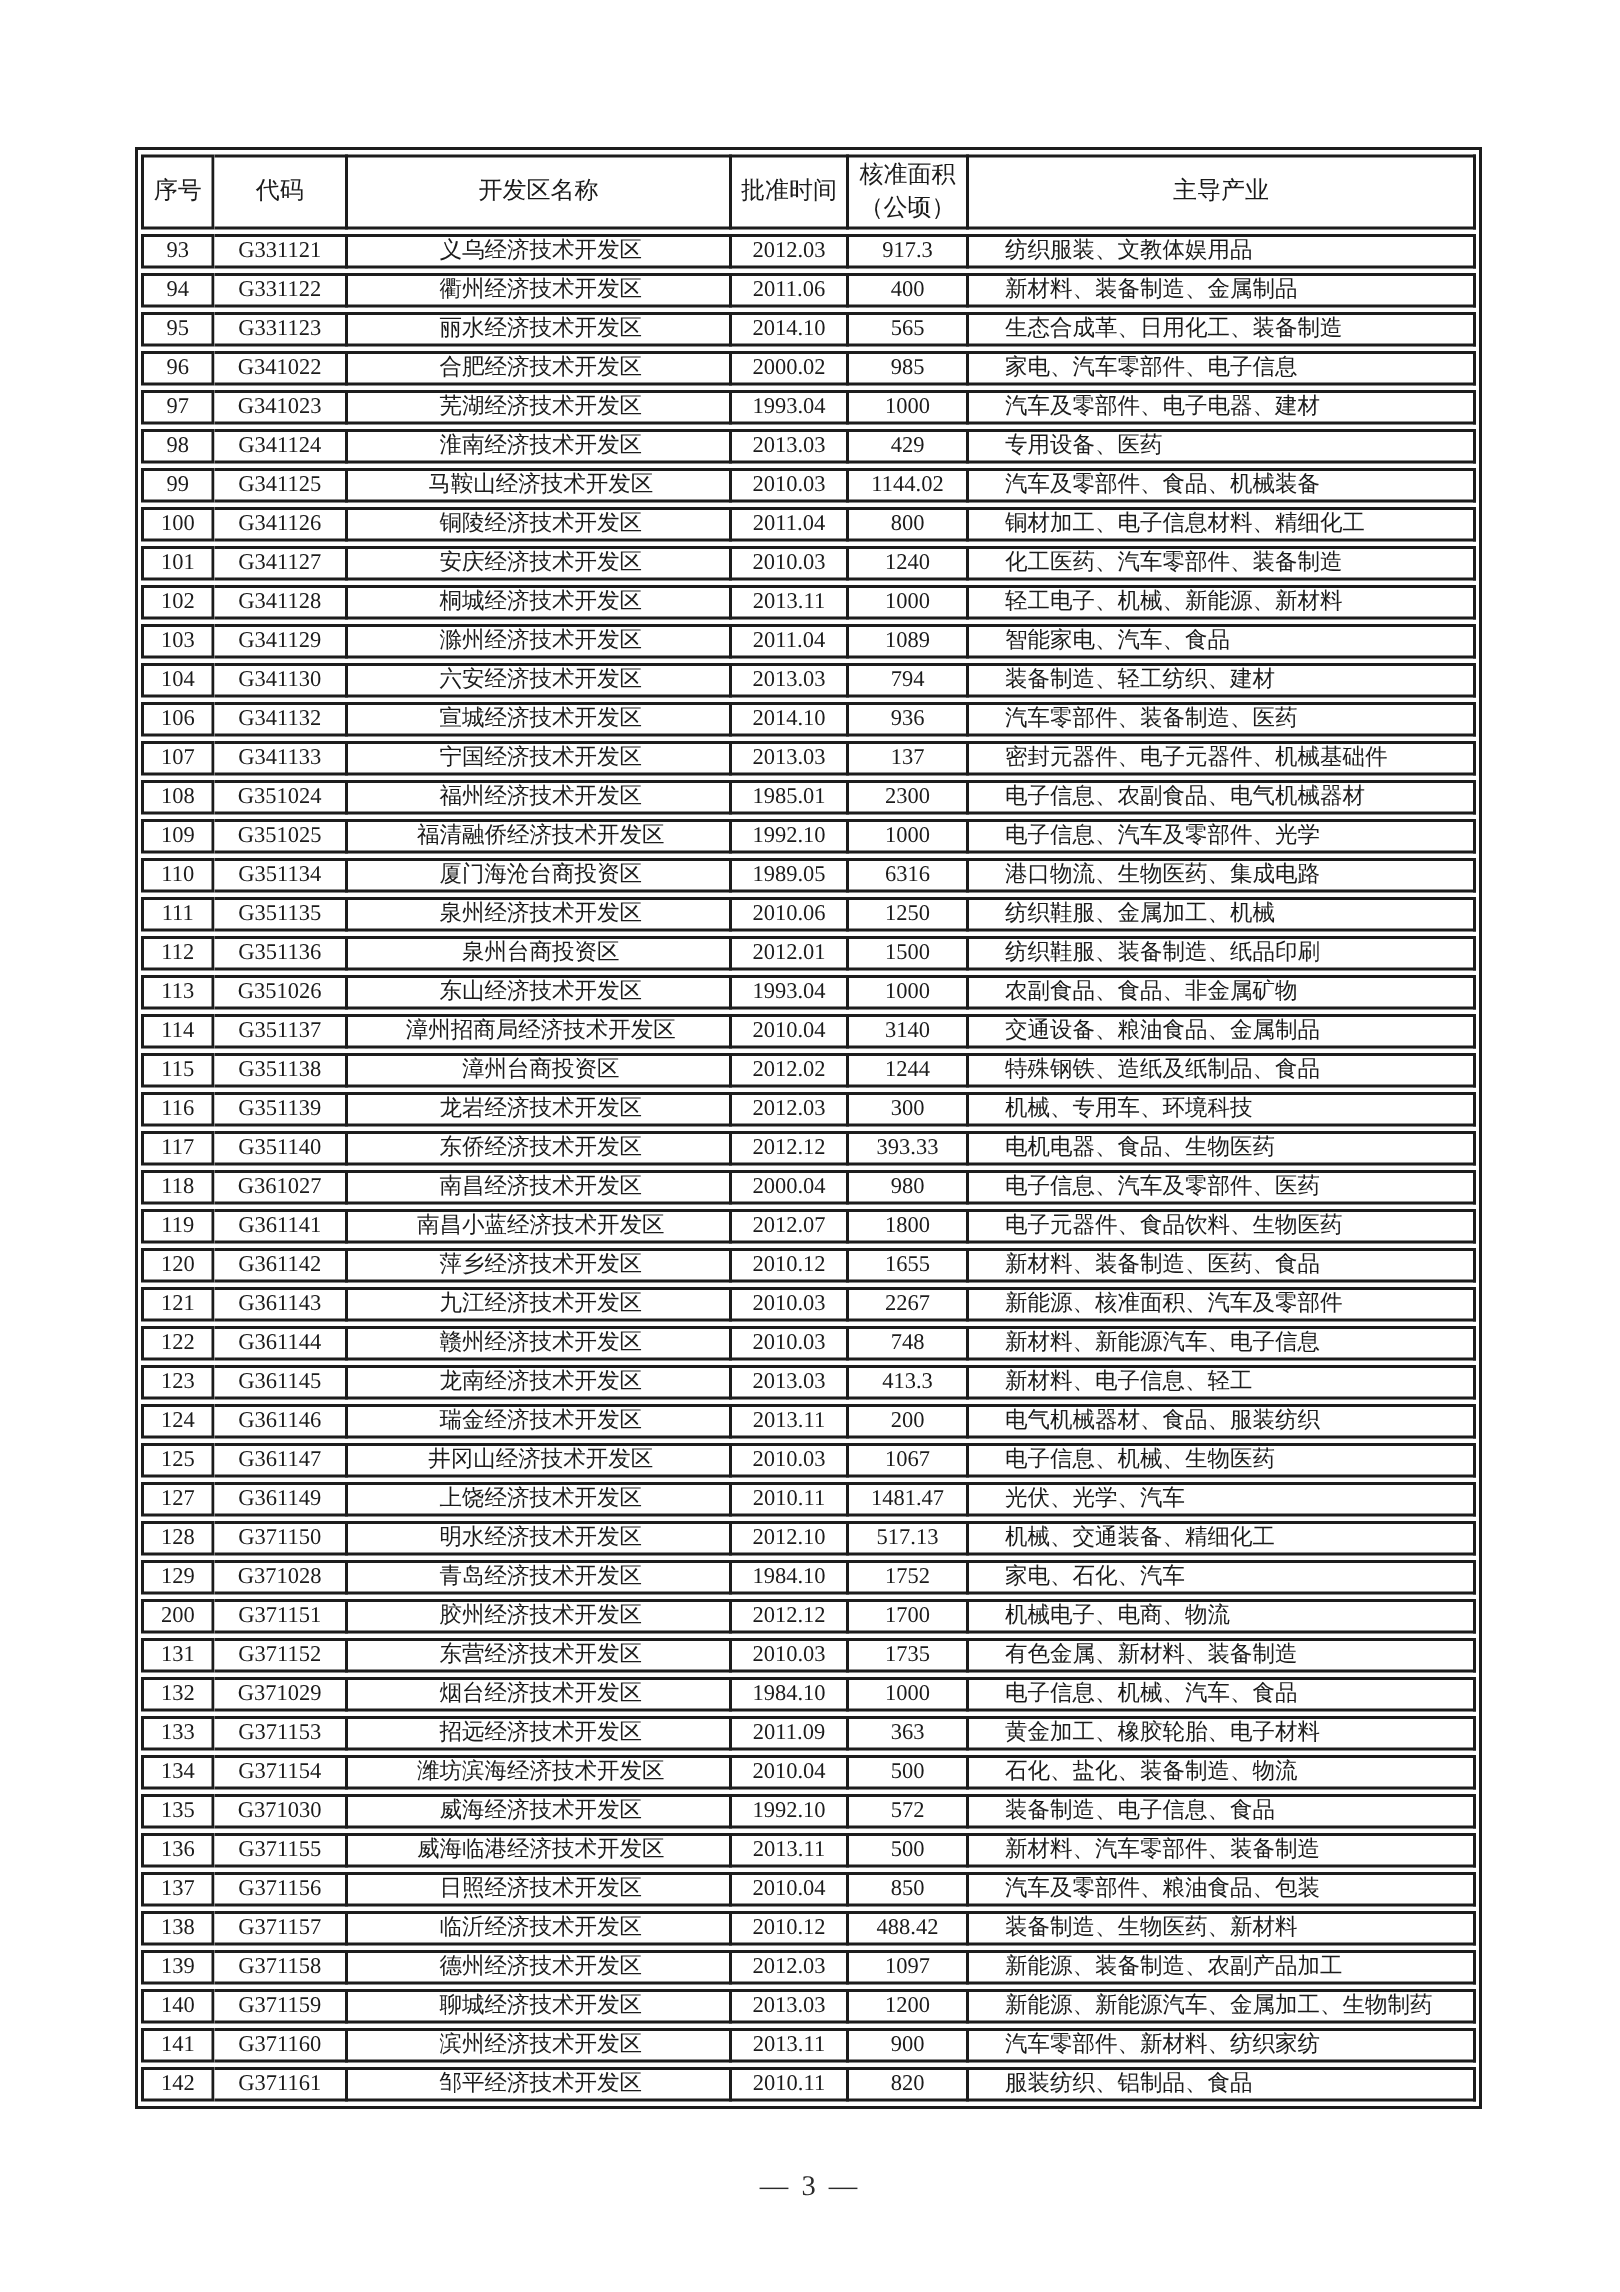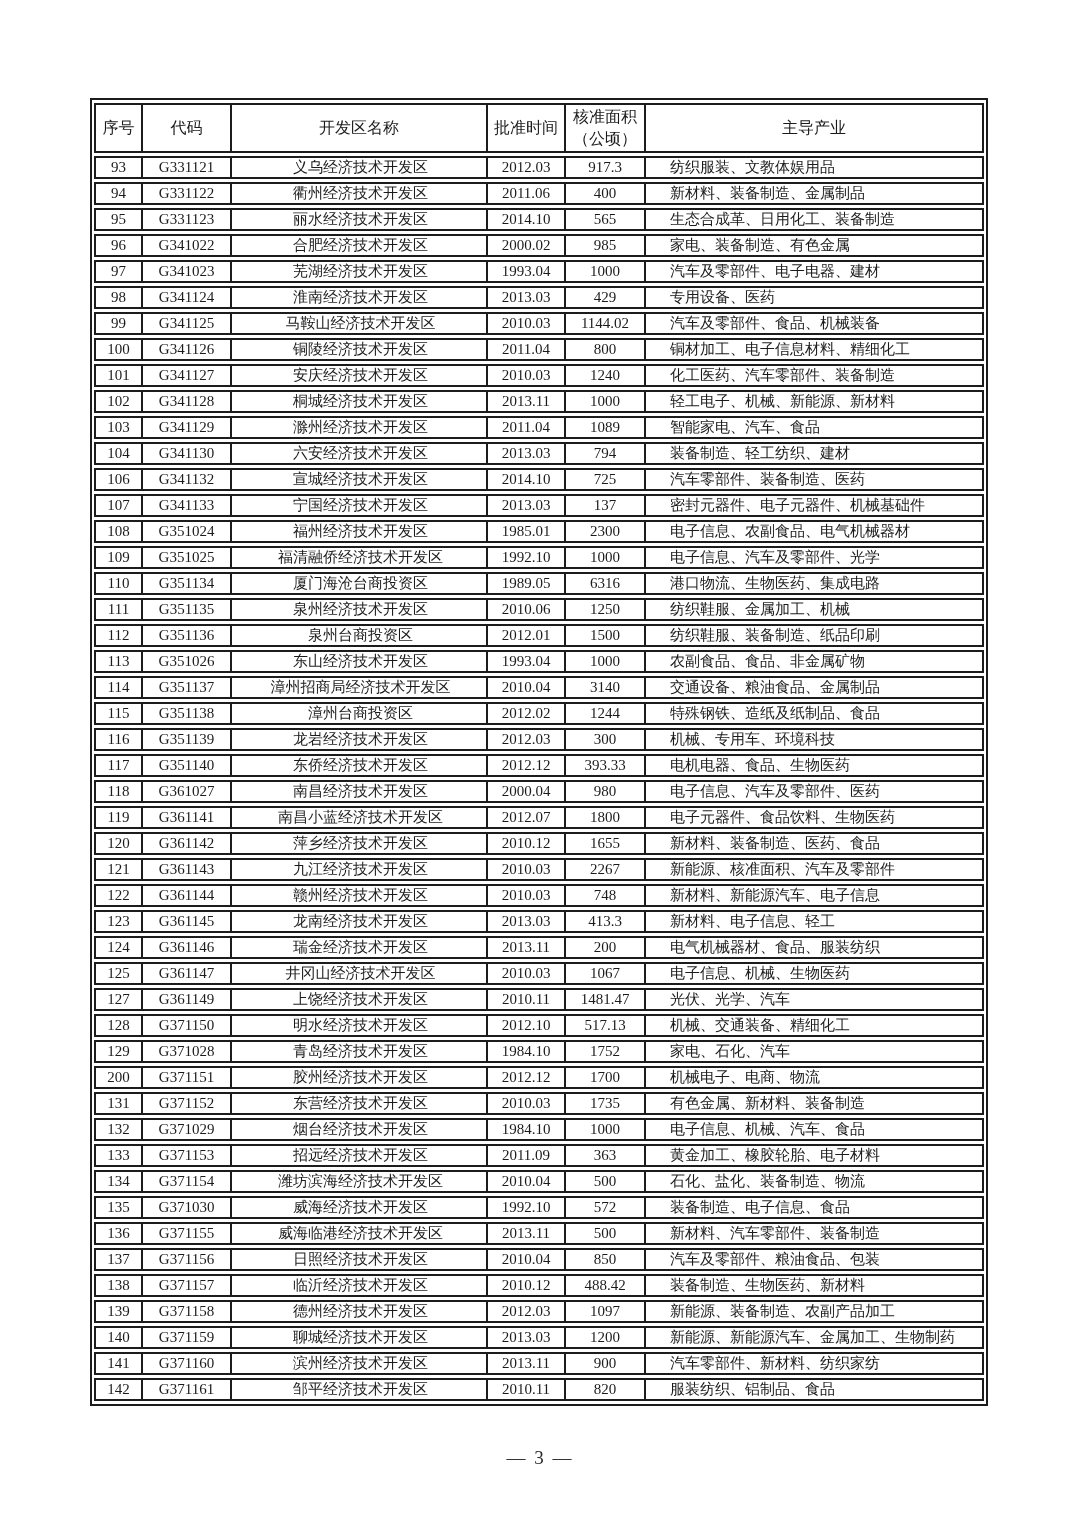--- a/index.html
+++ b/index.html
@@ -129,21 +129,21 @@
             <td class="c3">2014.10</td>
             <td class="c4">565</td>
             <td class="c5">生态合成革、日用化工、装备制造</td>
           </tr>
           <tr>
             <td class="c0">96</td>
             <td class="c1">G341022</td>
             <td class="c2">合肥经济技术开发区</td>
             <td class="c3">2000.02</td>
             <td class="c4">985</td>
-            <td class="c5">家电、装备制造、有色金属</td>
+            <td class="c5">家电、汽车零部件、电子信息</td>
           </tr>
           <tr>
             <td class="c0">97</td>
             <td class="c1">G341023</td>
             <td class="c2">芜湖经济技术开发区</td>
             <td class="c3">1993.04</td>
             <td class="c4">1000</td>
             <td class="c5">汽车及零部件、电子电器、建材</td>
           </tr>
           <tr>
@@ -200,21 +200,21 @@
             <td class="c2">六安经济技术开发区</td>
             <td class="c3">2013.03</td>
             <td class="c4">794</td>
             <td class="c5">装备制造、轻工纺织、建材</td>
           </tr>
           <tr>
             <td class="c0">106</td>
             <td class="c1">G341132</td>
             <td class="c2">宣城经济技术开发区</td>
             <td class="c3">2014.10</td>
-            <td class="c4">725</td>
+            <td class="c4">936</td>
             <td class="c5">汽车零部件、装备制造、医药</td>
           </tr>
           <tr>
             <td class="c0">107</td>
             <td class="c1">G341133</td>
             <td class="c2">宁国经济技术开发区</td>
             <td class="c3">2013.03</td>
             <td class="c4">137</td>
             <td class="c5">密封元器件、电子元器件、机械基础件</td>
           </tr>

